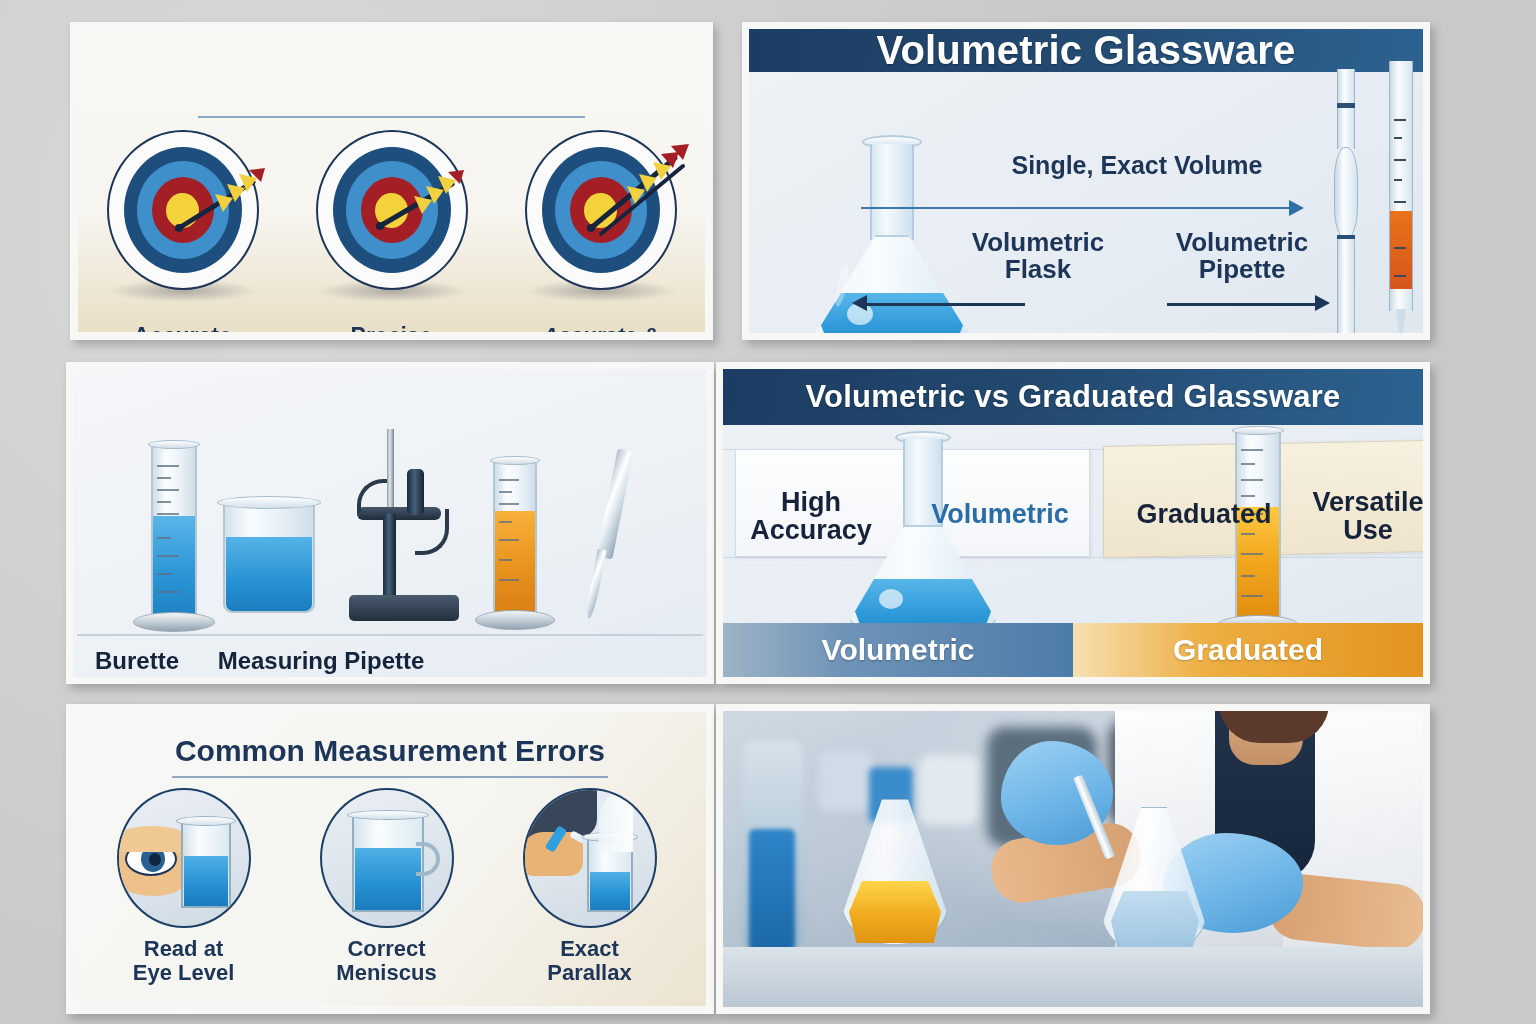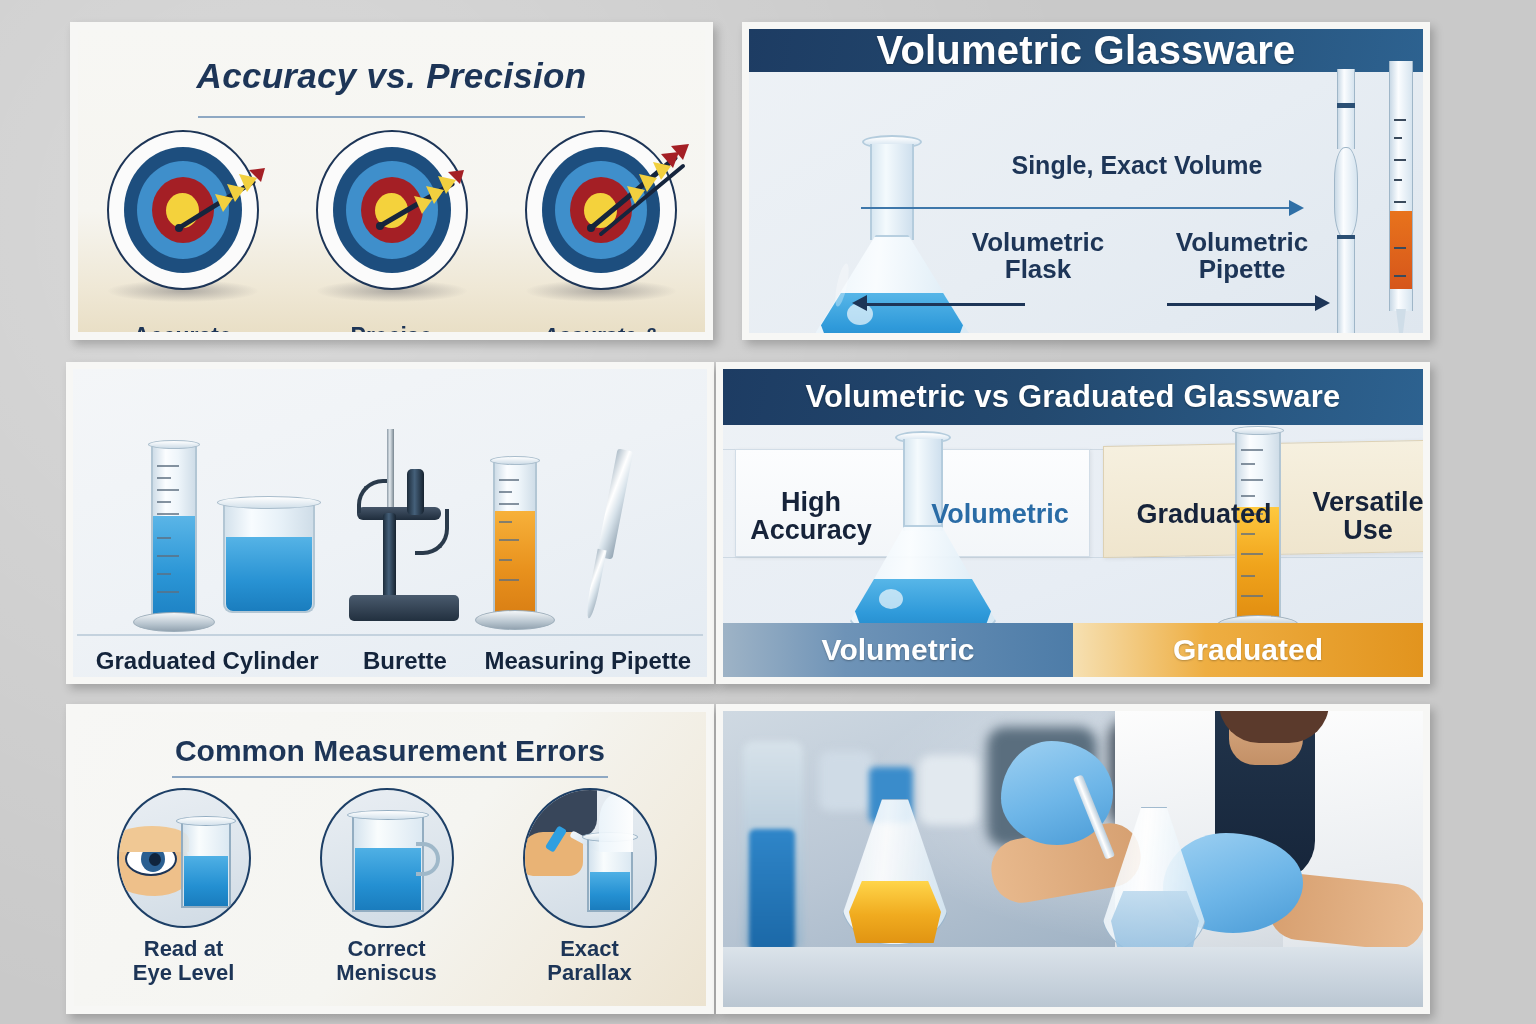--- a/index.html
+++ b/index.html
@@ -375,21 +375,20 @@
     letter-spacing: .3px;
   }
 </style>
 </head>
 <body>
 
 <div id="board">
 
   <div class="panel" id="p1">
     <div class="inner">
-      <div class="title">Accuracy vs. Precision</div>
       <div class="rule"></div>
 
       <div class="tgt-row">
 
         <div class="tgt-cell">
           <div class="shadow-ellipse"></div>
           <div class="target">
             <div class="ring2">
                 <div class="ring3">
                   <div class="ring4">
@@ -569,21 +568,20 @@
           <div class="base" style="bottom:-9px;"></div>
         </div>
 
         <div class="mpipette" style="left:500px;top:28px;width:64px;height:176px;">
           <div class="mp-shaft" style="left:34px;top:0;width:16px;height:110px;transform:rotate(11deg);"></div>
           <div class="mp-shaft" style="left:18px;top:100px;width:9px;height:70px;transform:rotate(11deg);border-radius:0 0 50% 50%;"></div>
         </div>
 
         <div class="p3-line"></div>
         <div class="p3-labels">
-          <span style="width:270px;">Graduated Cylinder</span>
           <span style="width:128px;">Burette</span>
           <span style="width:240px;">Measuring Pipette</span>
         </div>
       </div>
     </div>
   </div>
 
   <div class="panel" id="p4">
     <div class="inner">
       <div class="hdr">Volumetric vs  Graduated Glassware</div>

